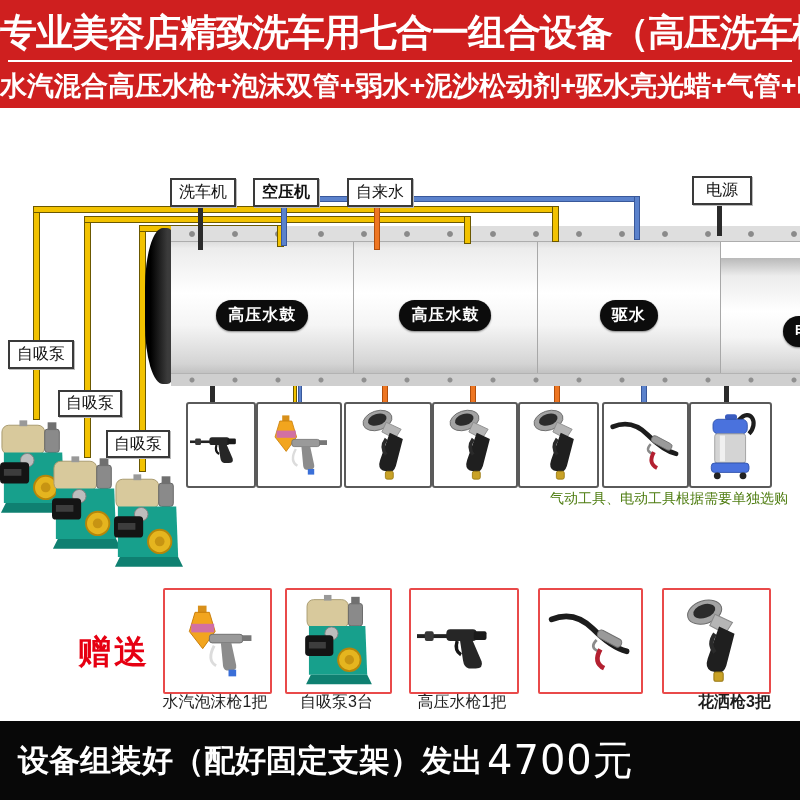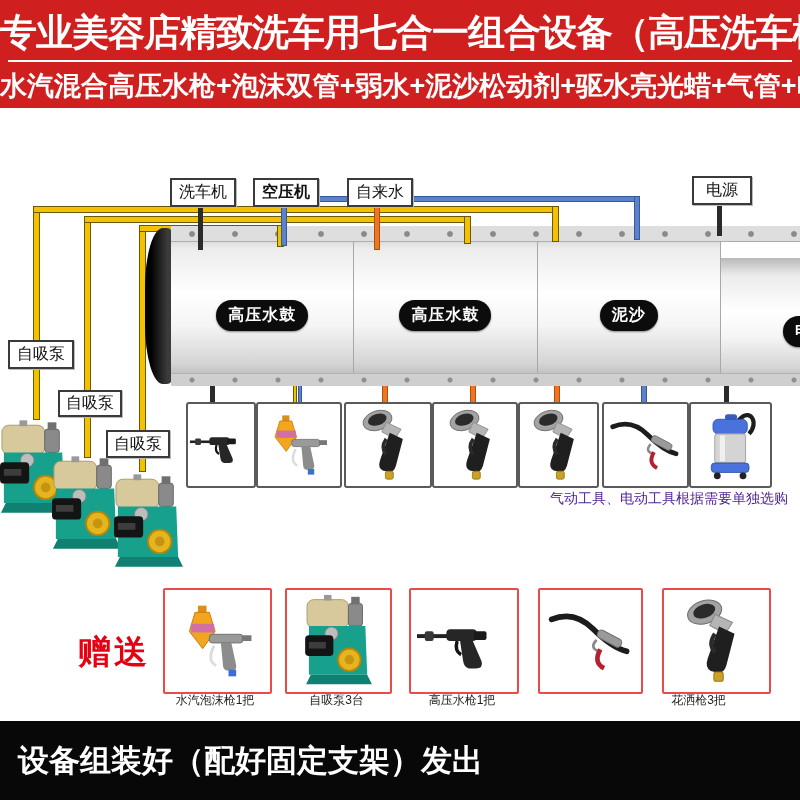--- a/index.html
+++ b/index.html
@@ -39,30 +39,30 @@
   .mbot{position:absolute;left:26px;right:26px;bottom:0;height:12px;background:#cfcfcf;
         border-top:1px solid #b3b3b3;
         background-image:radial-gradient(circle at 21px 6px,#8f8f8f 2px,rgba(0,0,0,0) 3px);
         background-size:43px 12px;z-index:2;}
   .pill{background:#0c0c0c;color:#fff;font-weight:bold;font-size:16px;white-space:nowrap;
         padding:5px 12px;border-radius:16px;letter-spacing:1px;margin-top:18px;
         box-shadow:0 1px 2px rgba(0,0,0,.45);}
   
   .pbox{position:absolute;top:402px;height:82px;background:#fff;border:2px solid #5a5a5a;
         border-radius:3px;display:flex;align-items:center;justify-content:center;z-index:9;}
-  .note{position:absolute;right:12px;top:490px;font-size:14px;color:#4c1d95;z-index:9;}
+  .note{position:absolute;right:12px;top:490px;font-size:14px;color:#4d7c0f;z-index:9;}
   
   .pump{position:absolute;z-index:7;}
   .ptag{z-index:21;}
   
   .gift-title{position:absolute;left:78px;top:630px;font-size:33px;font-weight:bold;
               color:#e60012;letter-spacing:3px;z-index:9;}
   .gbox{position:absolute;top:588px;height:102px;background:#fff;border:2px solid #e94a4a;
         border-radius:2px;display:flex;align-items:center;justify-content:center;z-index:9;}
-  .glabel{position:absolute;top:692px;font-size:12px;color:#1d1d1d;text-align:center;z-index:9;}
+  .glabel{position:absolute;top:692px;font-size:16px;color:#1d1d1d;text-align:center;z-index:9;}
   
   .footer{position:absolute;left:0;top:721px;width:800px;height:79px;background:#080808;
           display:flex;align-items:center;z-index:10;}
   .f-main{color:#fff;font-size:31px;font-weight:bold;margin-left:18px;white-space:nowrap;}
   .f-total-label{color:#fff;font-size:27px;font-weight:bold;margin-left:30px;white-space:nowrap;}
   .f-total-value{color:#fff;font-size:40px;font-family:"DejaVu Sans",sans-serif;
                  font-weight:normal;margin-left:4px;letter-spacing:1px;white-space:nowrap;}
 </style>
 </head>
 <body>
@@ -171,21 +171,21 @@
     <div class="cap left"></div>
     <div class="cap right"></div>
     <div class="mbody">
       <div class="msec">
           <span class="pill">高压水鼓</span>
         </div>
       <div class="msec">
           <span class="pill">高压水鼓</span>
         </div>
       <div class="msec">
-          <span class="pill">泥沙</span>
+          <span class="pill">驱水</span>
         </div>
       <div class="msec">
           <span class="pill">电鼓</span>
         </div>
     </div>
     <div class="mtop"></div>
     <div class="mbot"></div>
   </div>
 
   <div class="wire wk" style="left:210px;top:384px;width:5px;height:20px;"></div>
@@ -279,19 +279,20 @@
     </div>
   <div class="gbox" style="left:662px;width:105px;">
       <svg width="66" height="88">
         <use href="#spraygun"></use>
       </svg>
     </div>
 
   <div class="glabel" style="left:155px;width:120px;">水汽泡沫枪1把</div>
   <div class="glabel" style="left:285px;width:103px;">自吸泵3台</div>
   <div class="glabel" style="left:405px;width:114px;">高压水枪1把</div>
-  <div class="glabel" style="left:646px;width:105px;">花洒枪3把</div>
+  <div class="glabel" style="left:682px;width:105px;font-weight:bold;">花洒枪3把</div>
 
   <div class="footer">
     <span class="f-main">设备组装好（配好固定支架）发出</span>
+    <span class="f-total-value">4700元</span>
   </div>
 
 </div>
 
 </body></html>

